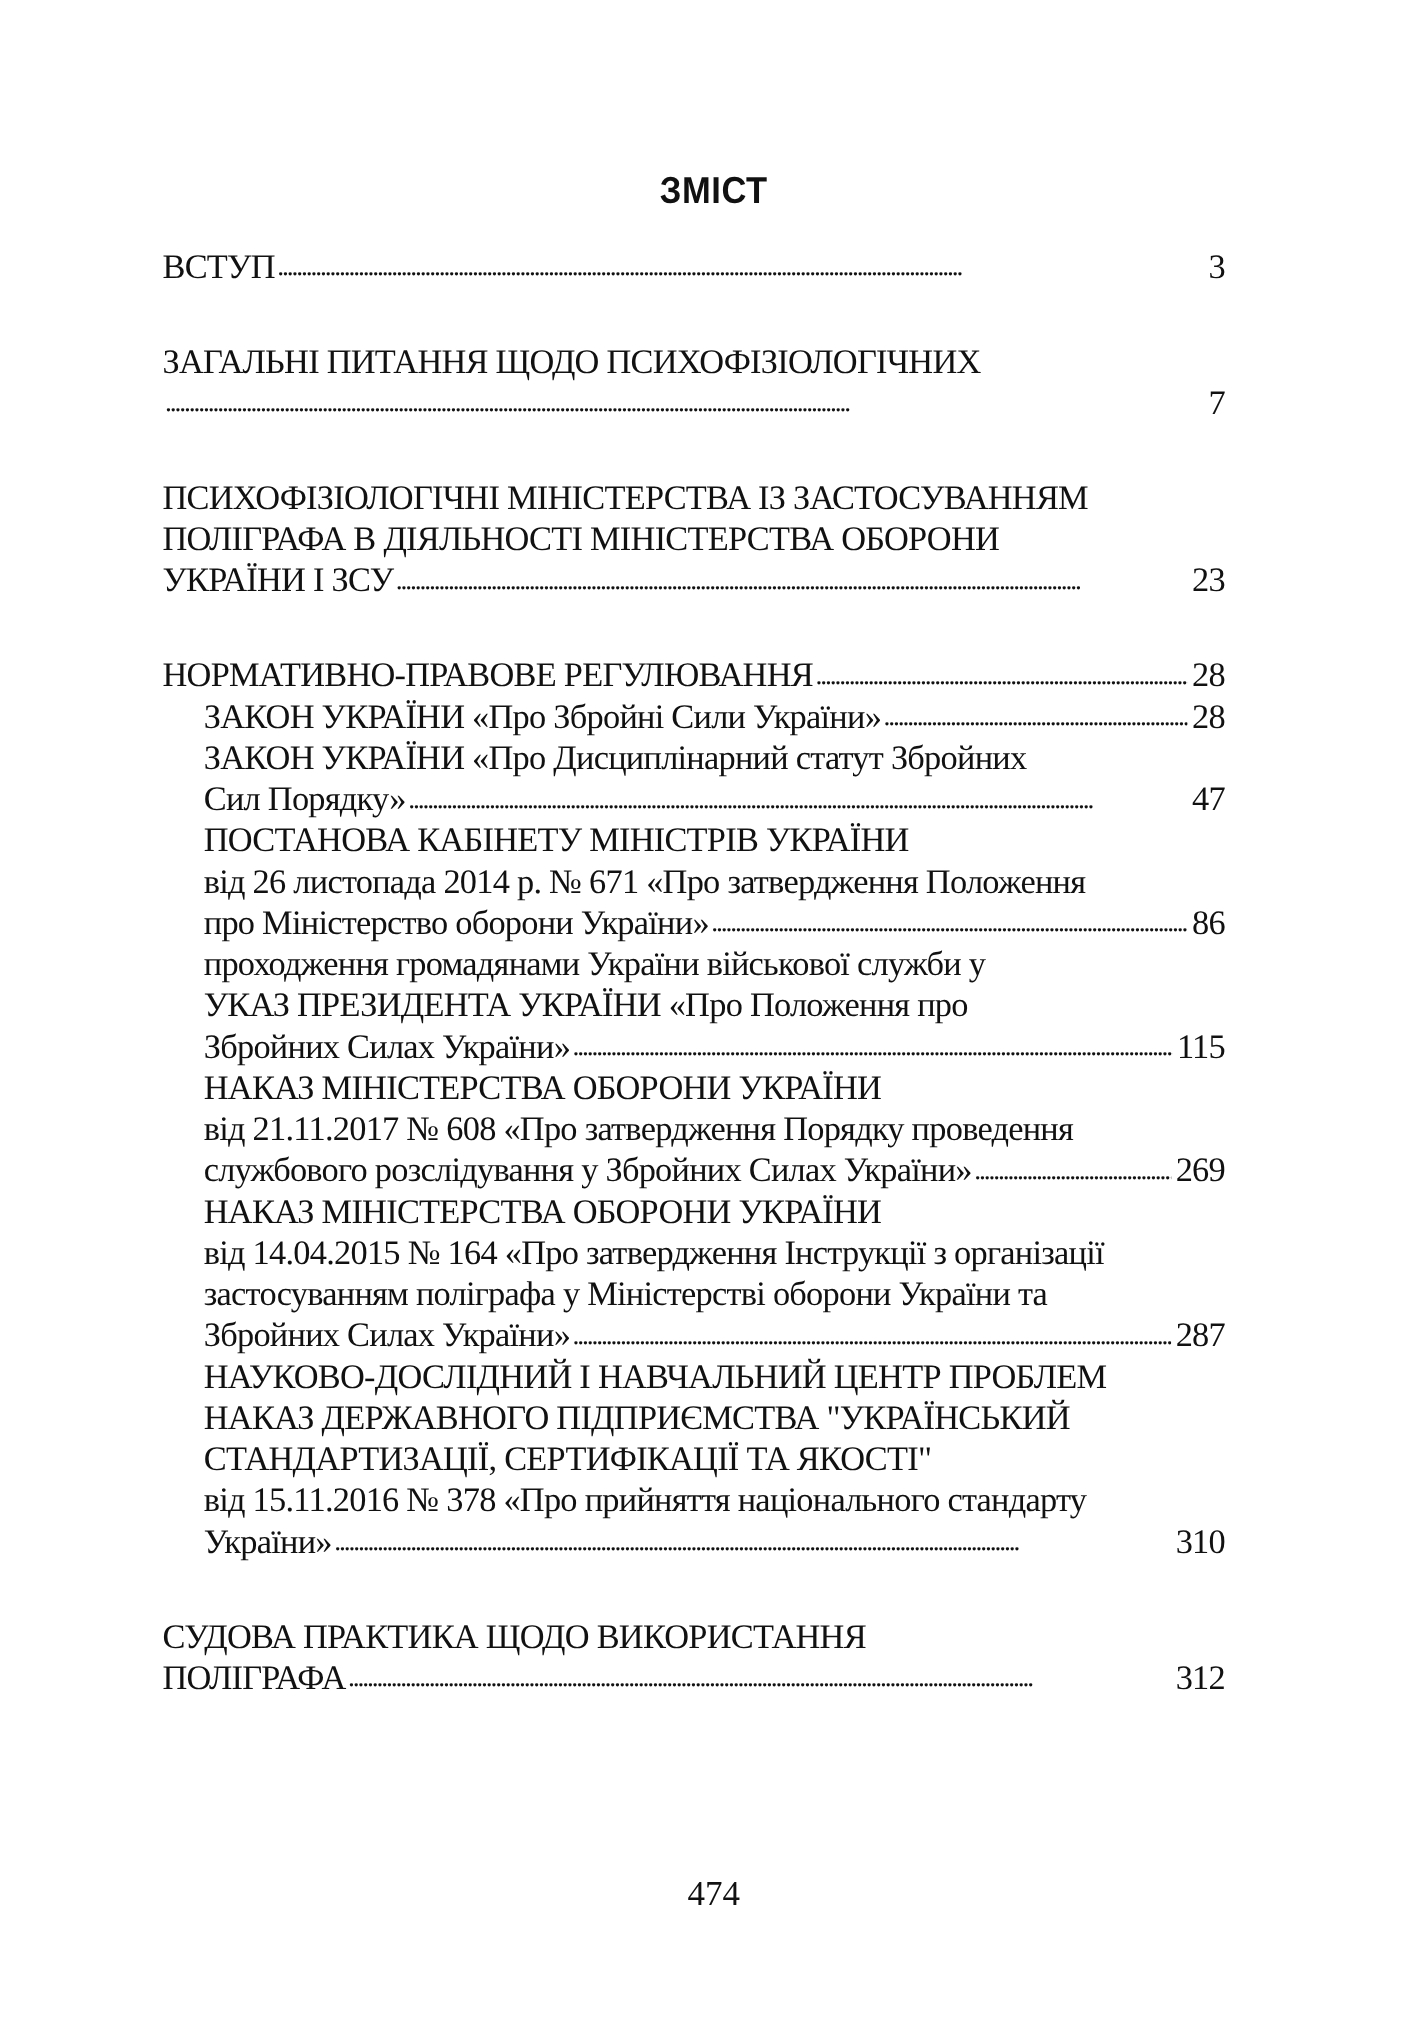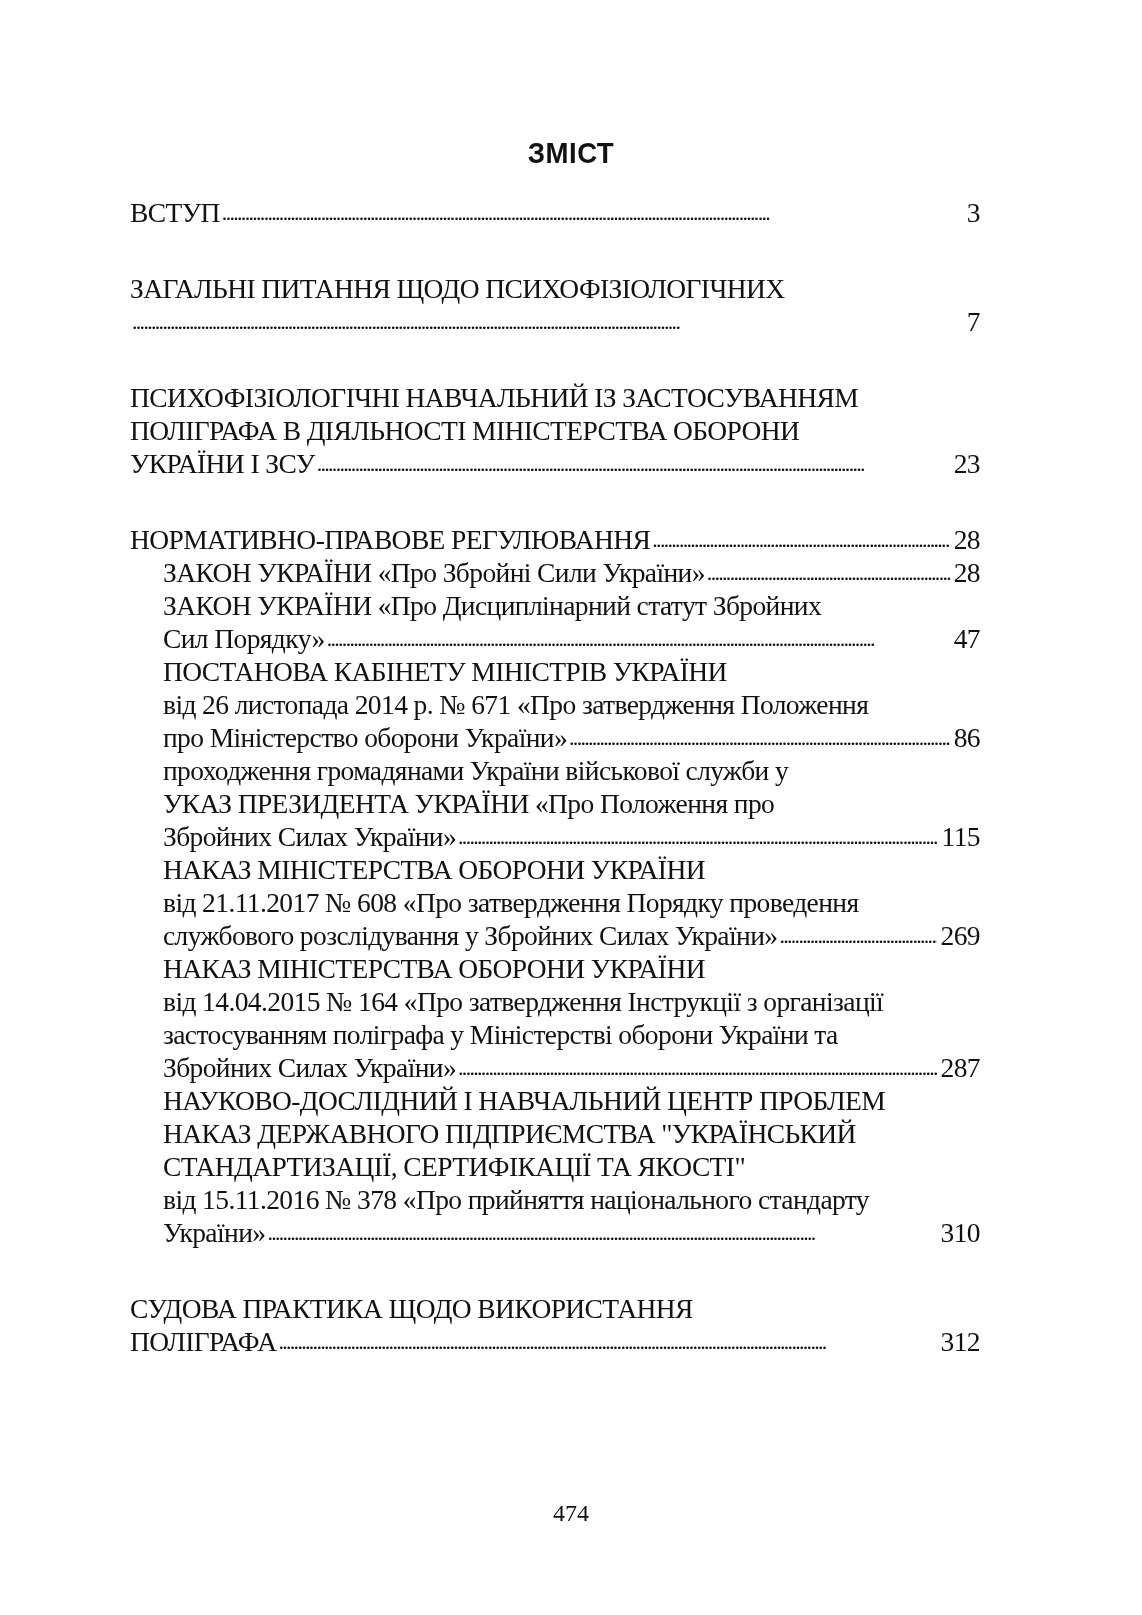--- a/index.html
+++ b/index.html
@@ -77,21 +77,21 @@
     }
     .entry .last-line .pg {
       flex: 0 0 auto;
     }
     .footer {
       position: absolute;
       top: 1500px;
       left: 0;
       width: 1142px;
       text-align: center;
-      font-size: 24px;
+      font-size: 28px;
     }
   </style>
 </head>
 <body>
 
 <div class="page">
   <div class="title">ЗМІСТ</div>
 
   <div class="toc">
 
@@ -105,21 +105,21 @@
 
     <div class="entry gap">
       <span class="line">ЗАГАЛЬНІ ПИТАННЯ ЩОДО ПСИХОФІЗІОЛОГІЧНИХ</span>
       <div class="last-line">
         <span class="dots"></span>
         <span class="pg">7</span>
       </div>
     </div>
 
     <div class="entry gap">
-      <span class="line">ПСИХОФІЗІОЛОГІЧНІ НАВЧАЛЬНИЙ ІЗ ЗАСТОСУВАННЯМ</span>
+      <span class="line">ПСИХОФІЗІОЛОГІЧНІ МІНІСТЕРСТВА ІЗ ЗАСТОСУВАННЯМ</span>
       <span class="line">ПОЛІГРАФА В ДІЯЛЬНОСТІ  МІНІСТЕРСТВА ОБОРОНИ</span>
       <div class="last-line">
         <span class="txt">УКРАЇНИ І ЗСУ</span>
         <span class="dots"></span>
         <span class="pg">23</span>
       </div>
     </div>
 
     <div class="entry gap">
       <div class="last-line">

